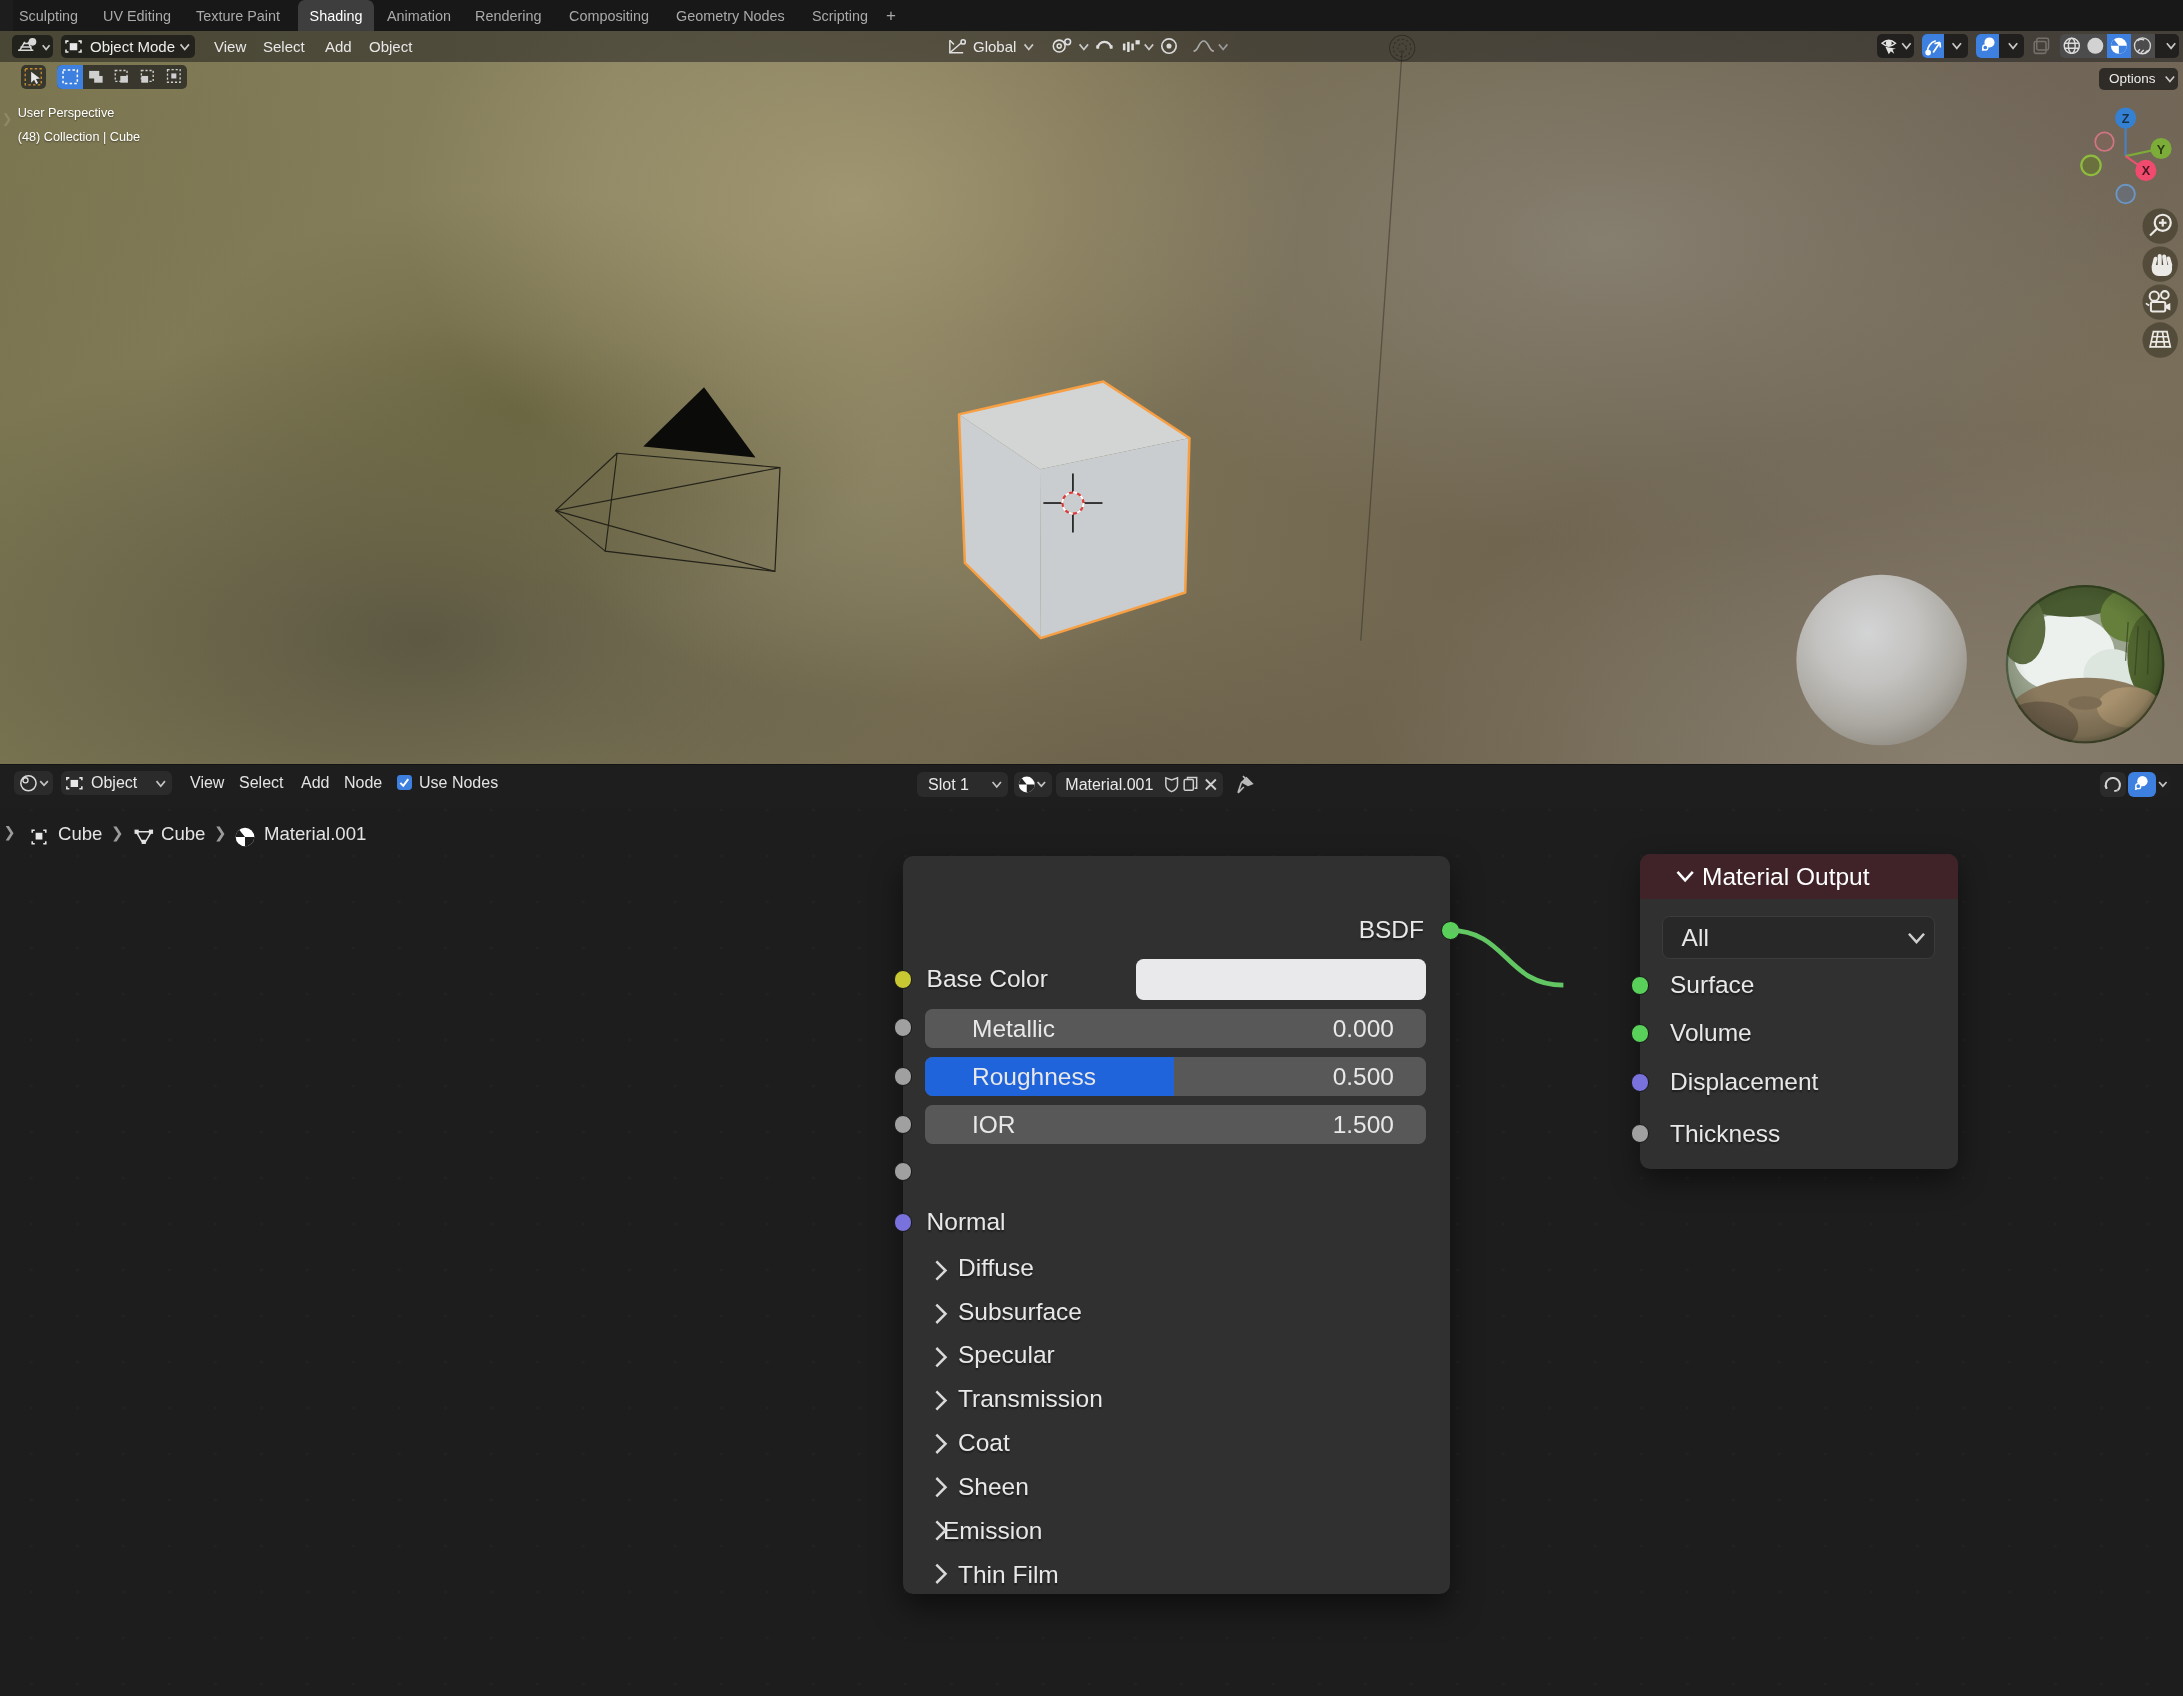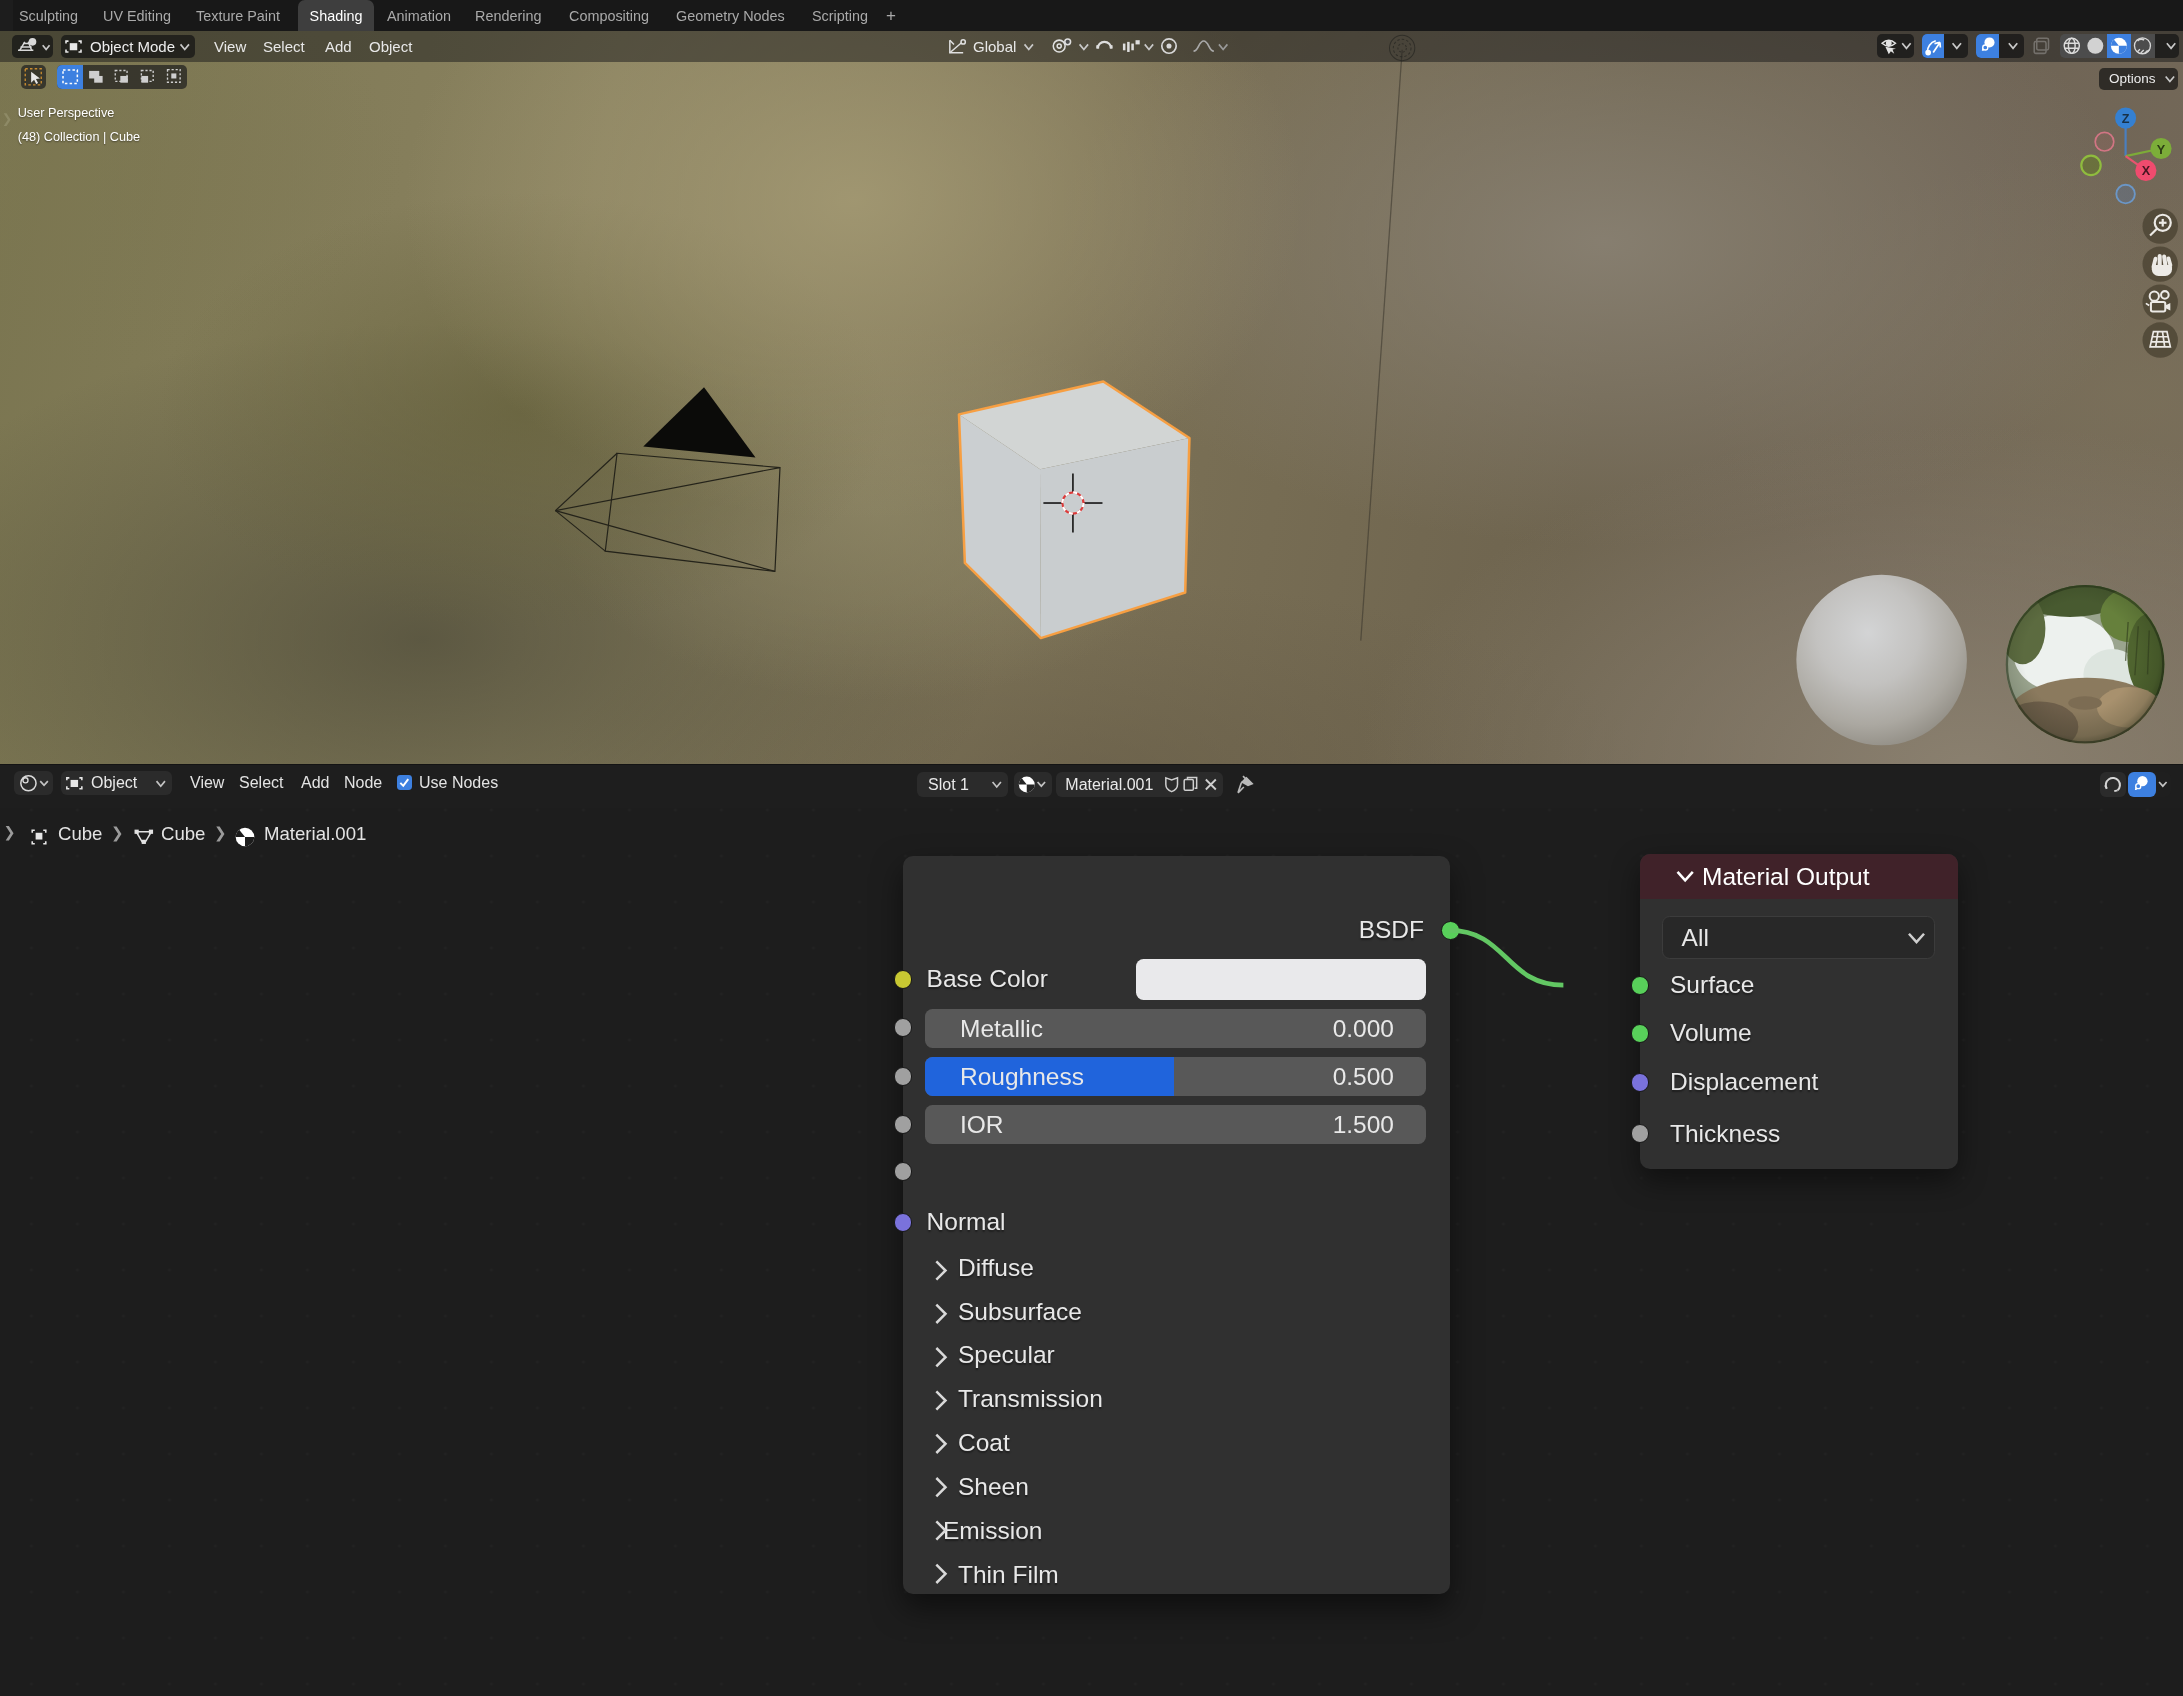--- a/index.html
+++ b/index.html
@@ -47,21 +47,21 @@
   #bsdfhead{left:0;top:0;width:547px;height:43px;background:#2b672d;border-radius:10px 10px 0 0;
         color:#ffffff;font-size:24.5px;line-height:43px;}
   #mout{left:1640px;top:90px;width:318px;height:315px;border-radius:10px;
         background:#303030;box-shadow:0 11.8px 29px rgba(0,0,0,0.45);}
   #mouthead{left:0;top:0;width:318px;height:45px;background:#402229;border-radius:10px 10px 0 0;
         color:#ffffff;font-size:24.5px;line-height:45px;}
   .nlabel{position:absolute;color:#e8e8e8;font-size:24.5px;text-shadow:0 1.7px 1.7px rgba(0,0,0,0.4);}
   .slider{position:absolute;left:22px;width:501px;height:39px;border-radius:7.6px;background:#585858;
           color:#e8e8e8;font-size:24.5px;line-height:39px;overflow:hidden;}
   .slider .val{position:absolute;right:32px;top:0;}
-  .slider .lab{position:absolute;left:35px;top:0;}
+  .slider .lab{position:absolute;left:47px;top:0;}
   .socket{position:absolute;width:18.6px;height:18.6px;border-radius:50%;border:1.7px solid #171717;}
 </style>
 </head>
 <body>
 <div id="root">
 
   <div class="abs" id="topbar">
     <div class="tab" style="left:5.9px;">Sculpting</div>
     <div class="tab" style="left:90px;">UV Editing</div>
     <div class="tab" style="left:183px;">Texture Paint</div>

